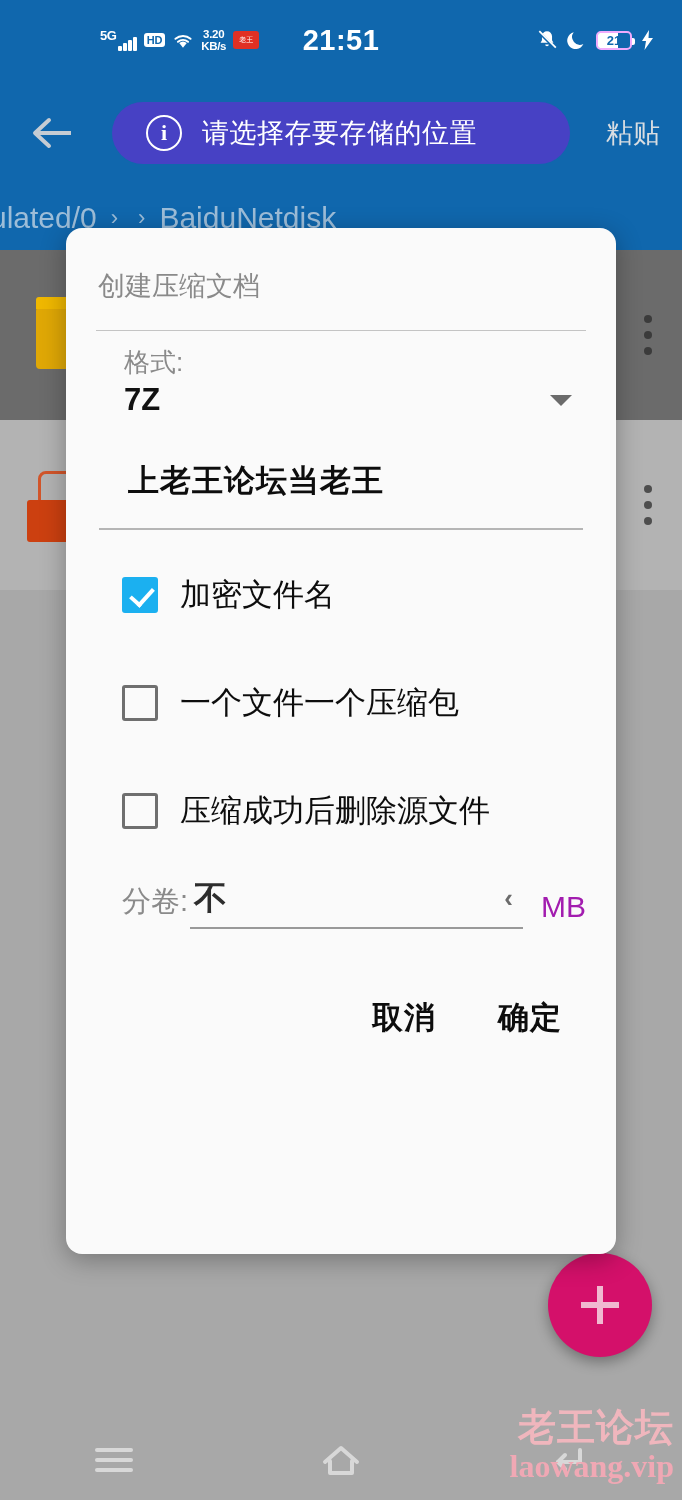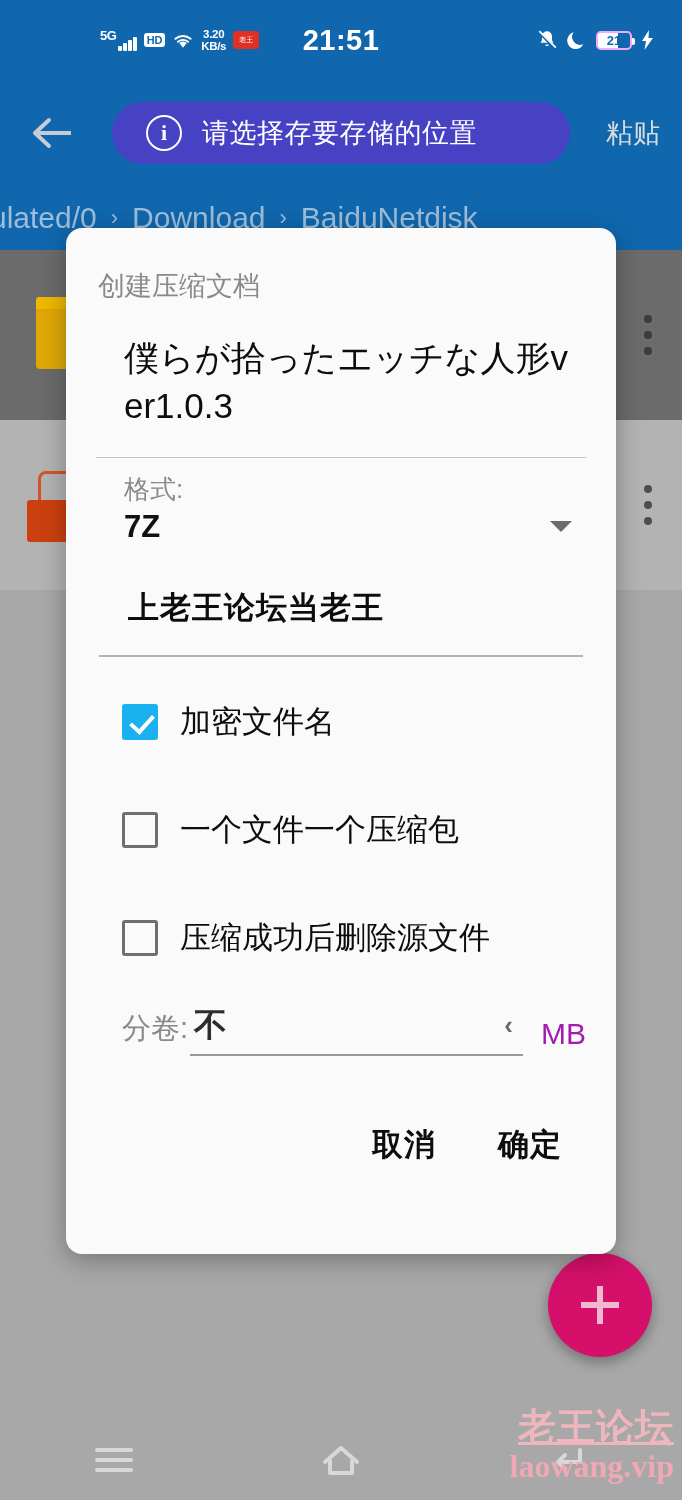--- a/index.html
+++ b/index.html
@@ -195,21 +195,21 @@
   .fab-plus:before { left: 18px; top: 2px; width: 6px; height: 38px; }
   .fab-plus:after { top: 18px; left: 2px; height: 6px; width: 38px; }
 
   
   .watermark {
     position: absolute; right: 8px; top: 1408px;
     text-align: right; z-index: 6; pointer-events: none;
   }
   .wm-cn {
     color: #f0b6bd; font-size: 38px; font-weight: bold;
-    letter-spacing: 1px; line-height: 1; text-decoration: underline;
+    letter-spacing: 1px; line-height: 1;
   }
   .wm-en {
     color: #f0a8b4; font-size: 32px; font-weight: bold;
     letter-spacing: 0px; line-height: 1.25;
     font-family: "Liberation Serif", serif;
   }
 
   
   .navbar {
     position: absolute; bottom: 0; left: 0;
@@ -394,21 +394,20 @@
     <div class="snackbar">
       <span class="info-circle">i</span>
       <span class="snackbar-text">请选择存要存储的位置</span>
     </div>
     <div class="tb-paste">粘贴</div>
   </div>
 
   <div class="breadcrumb">
     <span class="bc-seg">ulated/0</span>
     <span class="bc-sep">›</span>
-    <span class="bc-seg">Download</span>
     <span class="bc-sep">›</span>
     <span class="bc-seg">BaiduNetdisk</span>
   </div>
 
   <div class="filelist">
     <div class="file-row selected">
       <div class="row-icon">
           <div class="folder-ico"></div>
         </div>
       <div class="row-dots">
@@ -454,21 +453,20 @@
     <div class="nav-btn">
       <svg width="44" height="40" viewBox="0 0 44 40">
         <path d="M34 10 v12 H12" fill="none" stroke="#d8d8d8" stroke-width="4" stroke-linecap="round" stroke-linejoin="round"></path>
         <polyline points="19,15 12,22 19,29" fill="none" stroke="#d8d8d8" stroke-width="4" stroke-linecap="round" stroke-linejoin="round"></polyline>
       </svg>
     </div>
   </div>
 
   <div class="dialog">
     <div class="dlg-title">创建压缩文档</div>
-    <div class="dlg-filename">僕らが拾ったエッチな人形ver1.0.3</div>
     <div class="dlg-divider"></div>
 
     <div class="dlg-row-spinners">
       <div class="spinner-group">
         <div class="spinner-label">格式:</div>
         <div class="spinner-value-row">
           <span class="spinner-value">7Z</span>
           <span class="caret"></span>
         </div>
       </div>

